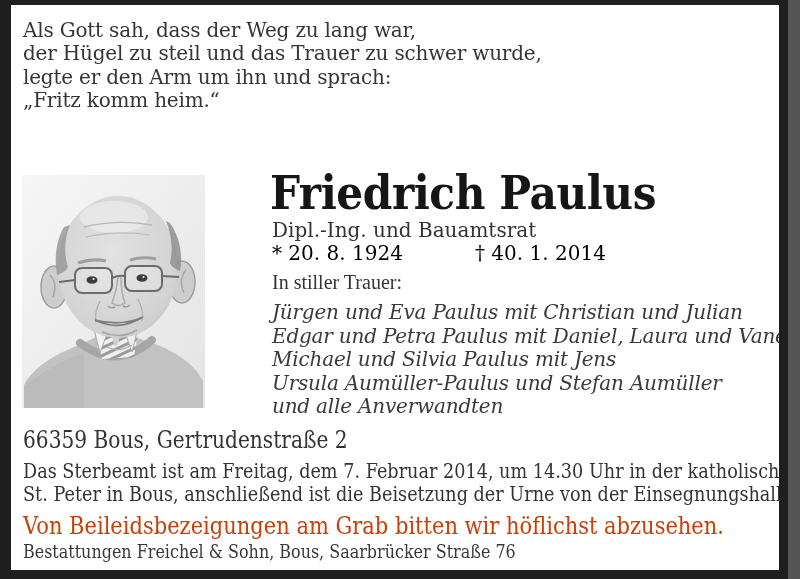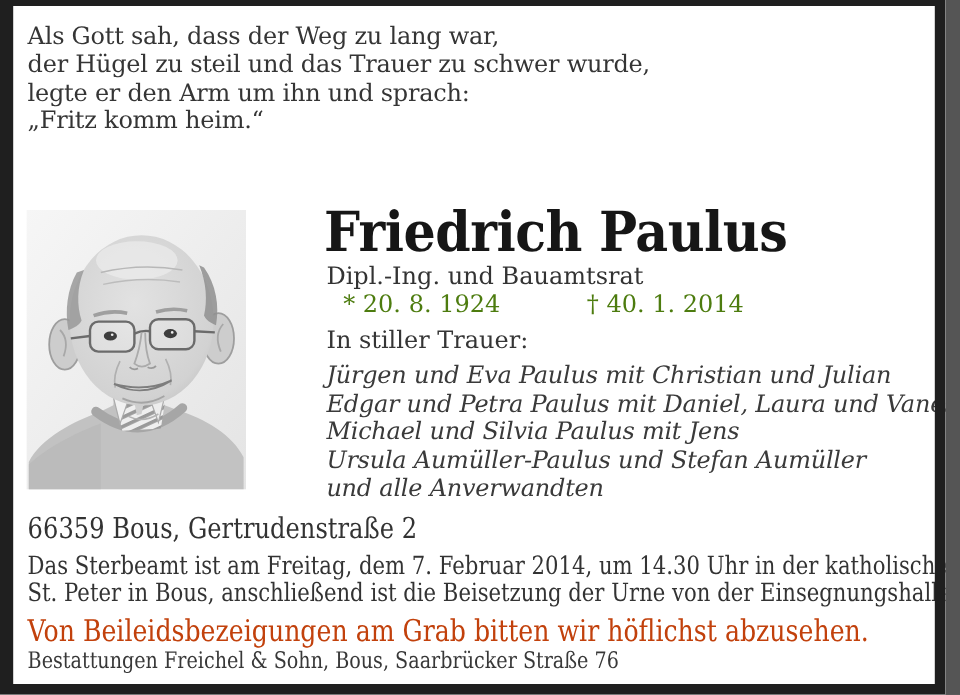--- a/index.html
+++ b/index.html
@@ -54,32 +54,33 @@
     transform: scaleX(0.92);
     transform-origin: 0 0;
   }
   .subtitle {
     left: 272px; top: 218px;
     font-size: 20px;
     color: #333333;
     white-space: nowrap;
   }
   .dates {
-    left: 286px; top: 241px;
-    font-size: 20px;
-    color: #4d7c0f;
+    left: 272px; top: 241px;
+    font-size: 20px;
+    color: #000000;
     width: 400px;
     white-space: nowrap;
   }
   .death-date { position: absolute; left: 203px; top: 0; }
   .mourning-header {
     left: 272px; top: 271px;
     font-size: 20px;
     color: #353535;
     white-space: nowrap;
+    font-family: Liberation Serif, serif;
   }
   .mourners {
     left: 272px; top: 301px;
     font-size: 20px;
     font-style: italic;
     line-height: 23.5px;
     letter-spacing: -0.2px;
     color: #3a3a3a;
     white-space: nowrap;
   }

